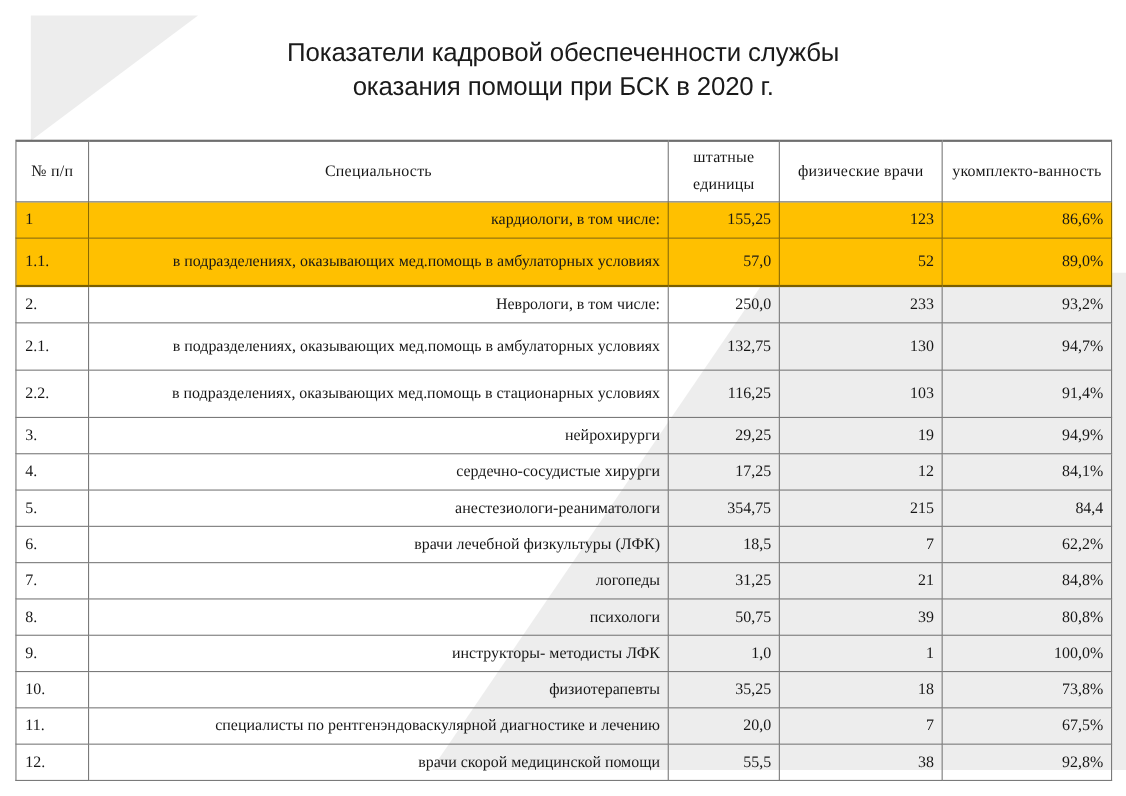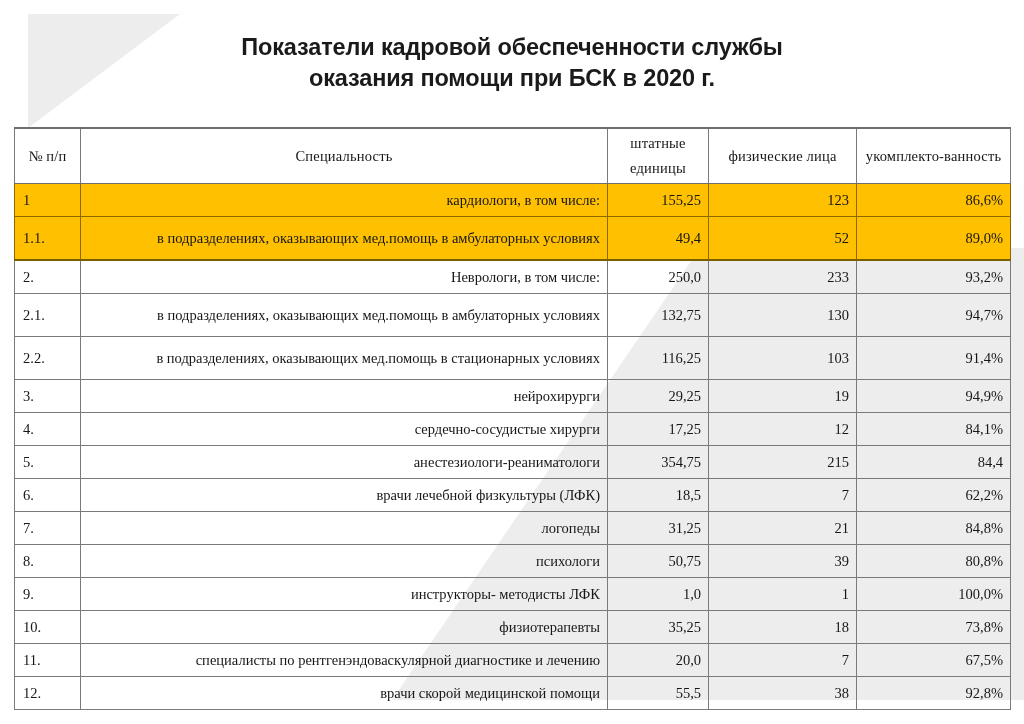--- a/index.html
+++ b/index.html
@@ -37,21 +37,21 @@
   .title-block {
     position: absolute;
     top: 32px;
     left: 0;
     width: 1024px;
     text-align: center;
     z-index: 3;
   }
   .title-line {
     font-family: "Liberation Sans", "DejaVu Sans", sans-serif;
-    font-weight: bold;
+    font-weight: normal;
     font-size: 23.5px;
     line-height: 31px;
     color: #1a1a1a;
     letter-spacing: -0.15px;
   }
 
   
   .table-wrap {
     position: absolute;
     top: 127px;
@@ -149,39 +149,39 @@
             <span class="hl">№ п/п</span>
           </th>
           <th>
             <span class="hl">Специальность</span>
           </th>
           <th class="ctr">
             <span class="hl">штатные</span>
             <span class="hl second">единицы</span>
           </th>
           <th class="ctr">
-            <span class="hl">физические лица</span>
+            <span class="hl">физические врачи</span>
           </th>
           <th class="ctr">
             <span class="hl">укомплекто-ванность</span>
           </th>
         </tr>
       </thead>
       <tbody id="table-body">
           <tr class="row hl">
             <td class="num">1</td>
             <td class="spec">кардиологи, в том числе:</td>
             <td class="val">155,25</td>
             <td class="val">123</td>
             <td class="val">86,6%</td>
           </tr>
           <tr class="row hl tall">
             <td class="num">1.1.</td>
             <td class="spec">в подразделениях, оказывающих мед.помощь в амбулаторных условиях</td>
-            <td class="val">49,4</td>
+            <td class="val">57,0</td>
             <td class="val">52</td>
             <td class="val">89,0%</td>
           </tr>
           <tr class="row first-after-hl">
             <td class="num">2.</td>
             <td class="spec">Неврологи, в том числе:</td>
             <td class="val">250,0</td>
             <td class="val">233</td>
             <td class="val">93,2%</td>
           </tr>

